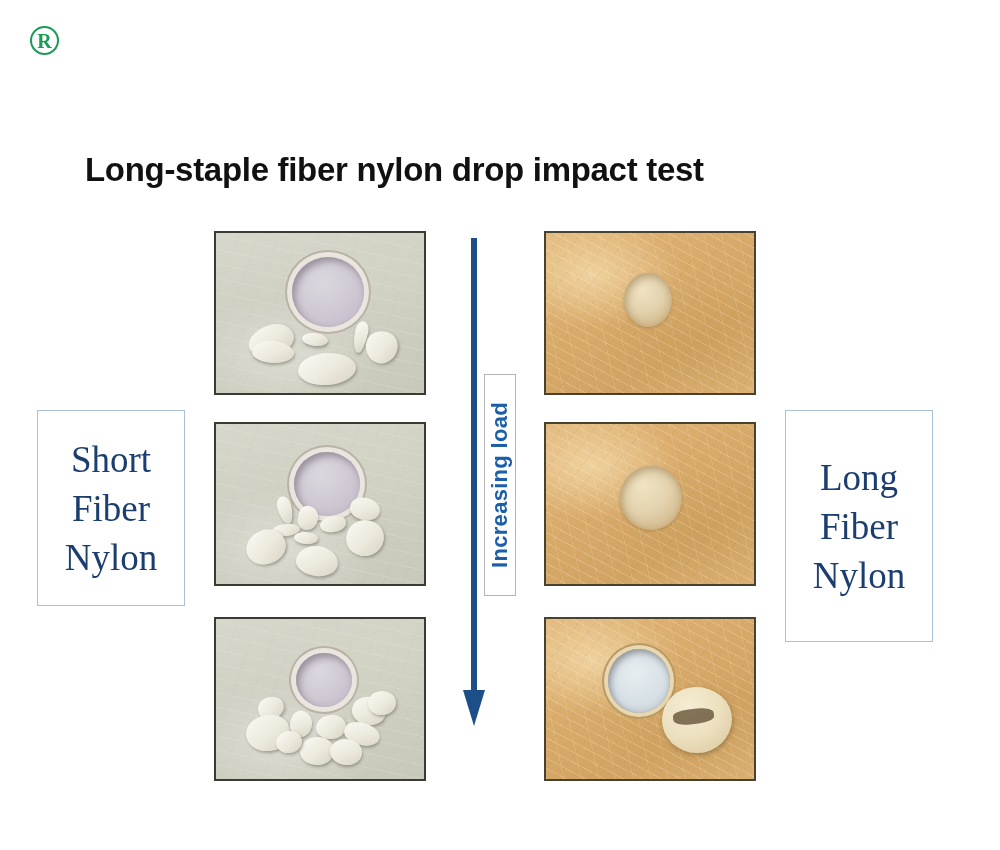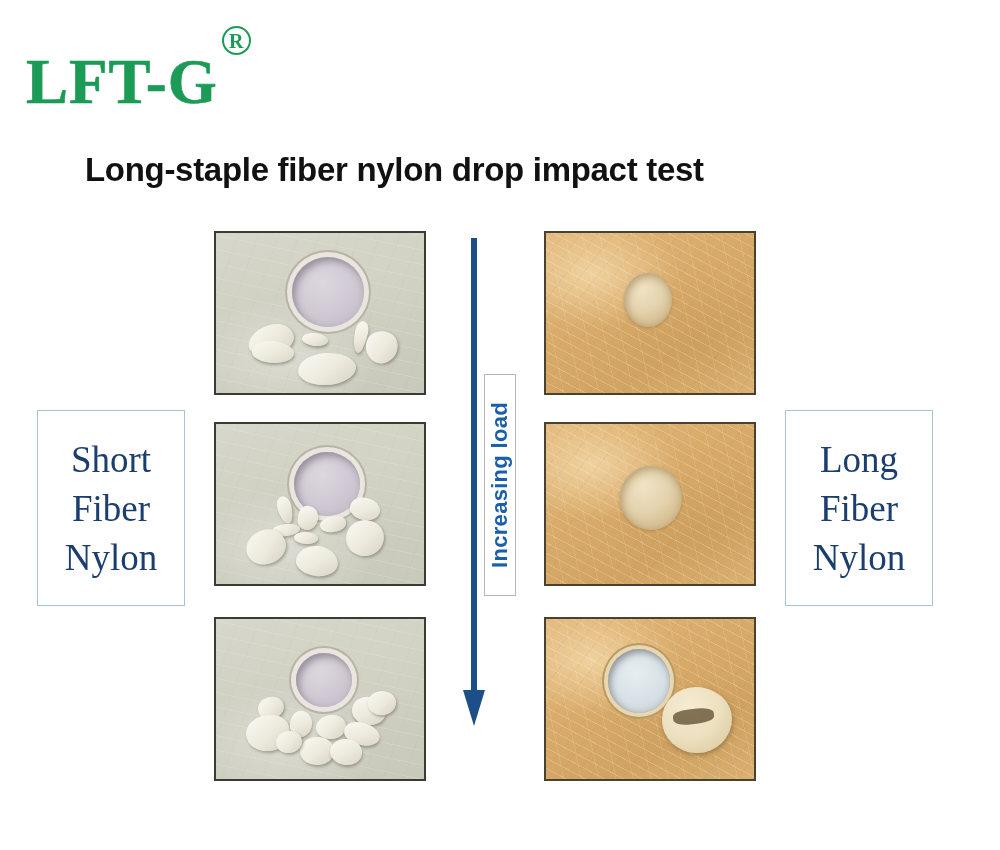--- a/index.html
+++ b/index.html
@@ -77,21 +77,21 @@
     flex-direction: column;
     align-items: center;
     justify-content: center;
     font-family: "Liberation Serif", serif;
     color: #1b3e6f;
     font-size: 37px;
     line-height: 49px;
     margin-top: 12px;
   }
   #label-short { left: 37px;  top: 398px; width: 148px; height: 196px; }
-  #label-long  { left: 785px; top: 398px; width: 148px; height: 196px; }
+  #label-long  { left: 785px; top: 398px; width: 148px; height: 232px; }
   .side-label .lbl-line { display: block; white-space: nowrap; }
 
   
   #load-arrow {
     position: absolute;
     left: 463px;
     top: 238px;
     width: 22px;
     height: 488px;
   }
@@ -228,21 +228,20 @@
   .frag {
     position: absolute;
     background: linear-gradient(145deg, #fbfaf4 0%, #ece9dd 55%, #d8d4c5 100%);
     box-shadow: 1px 2px 3px rgba(90,88,75,0.45);
   }
 </style>
 </head>
 <body>
 
 <div id="brand-logo">
-  <span class="logo-word">LFT-G</span>
   <span class="logo-reg">R</span>
 </div>
 
 <div id="page-title">Long-staple fiber nylon drop impact test</div>
 
 <div class="side-label" id="label-short">
   <span class="lbl-line">Short</span>
   <span class="lbl-line">Fiber</span>
   <span class="lbl-line">Nylon</span>
 </div>

